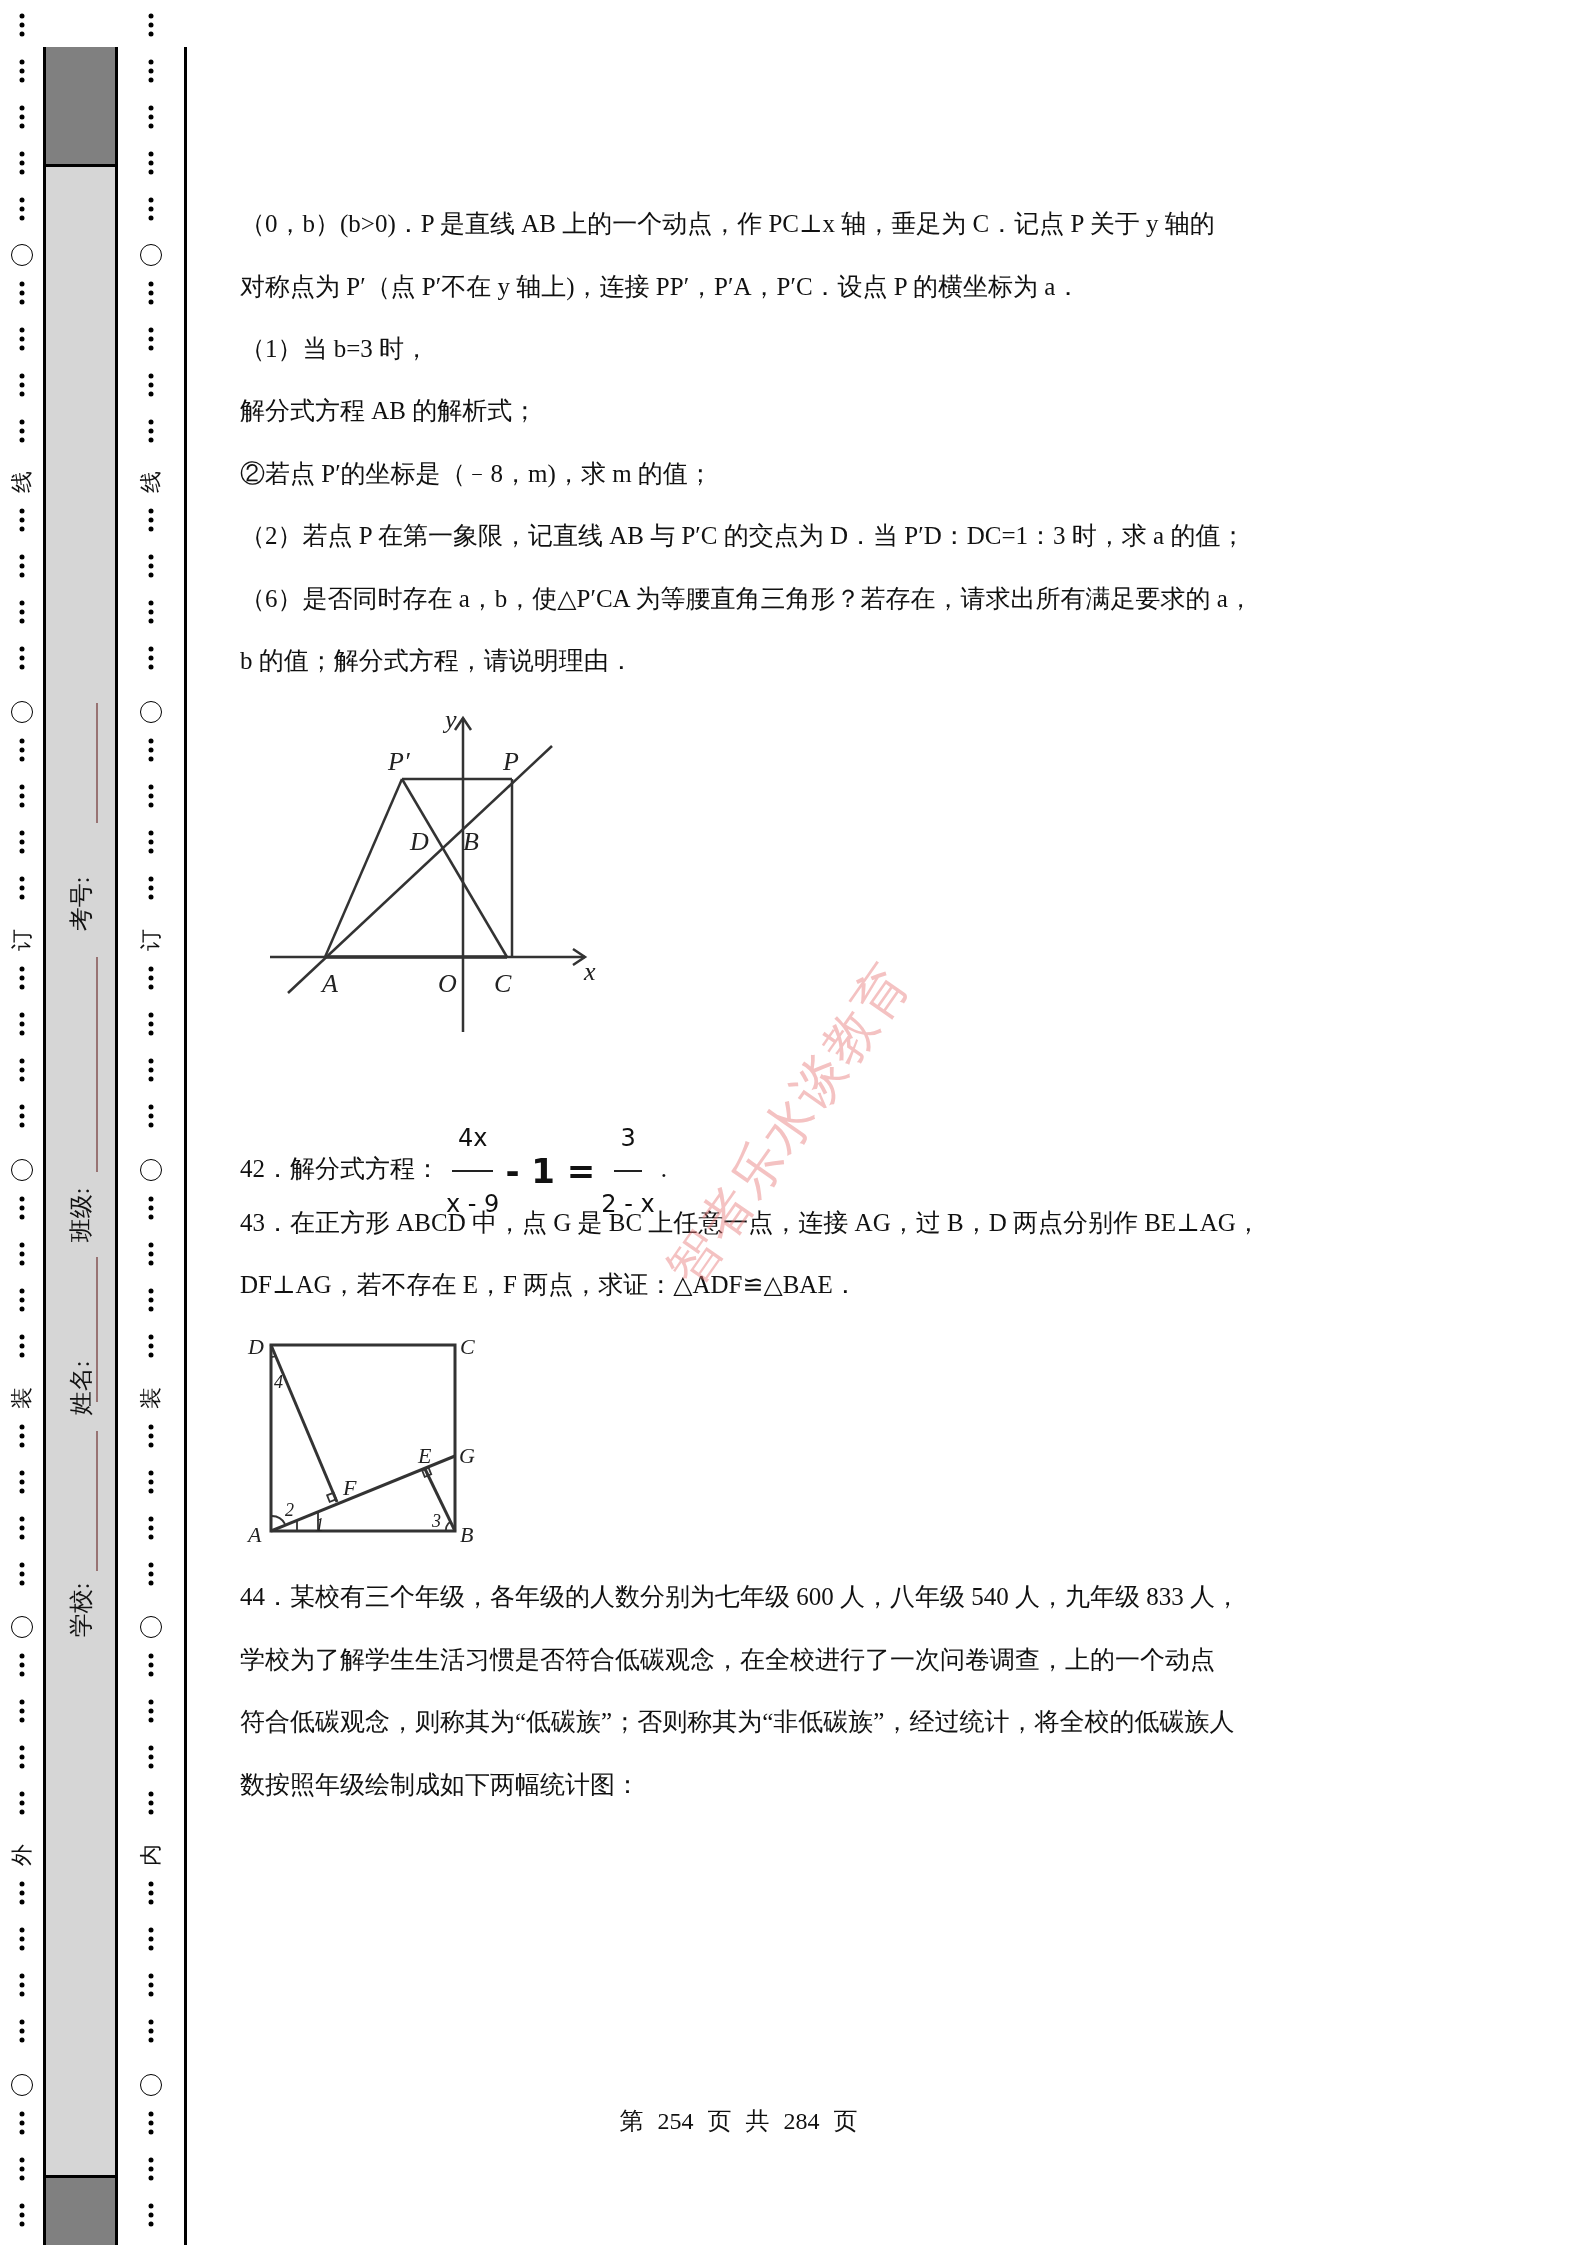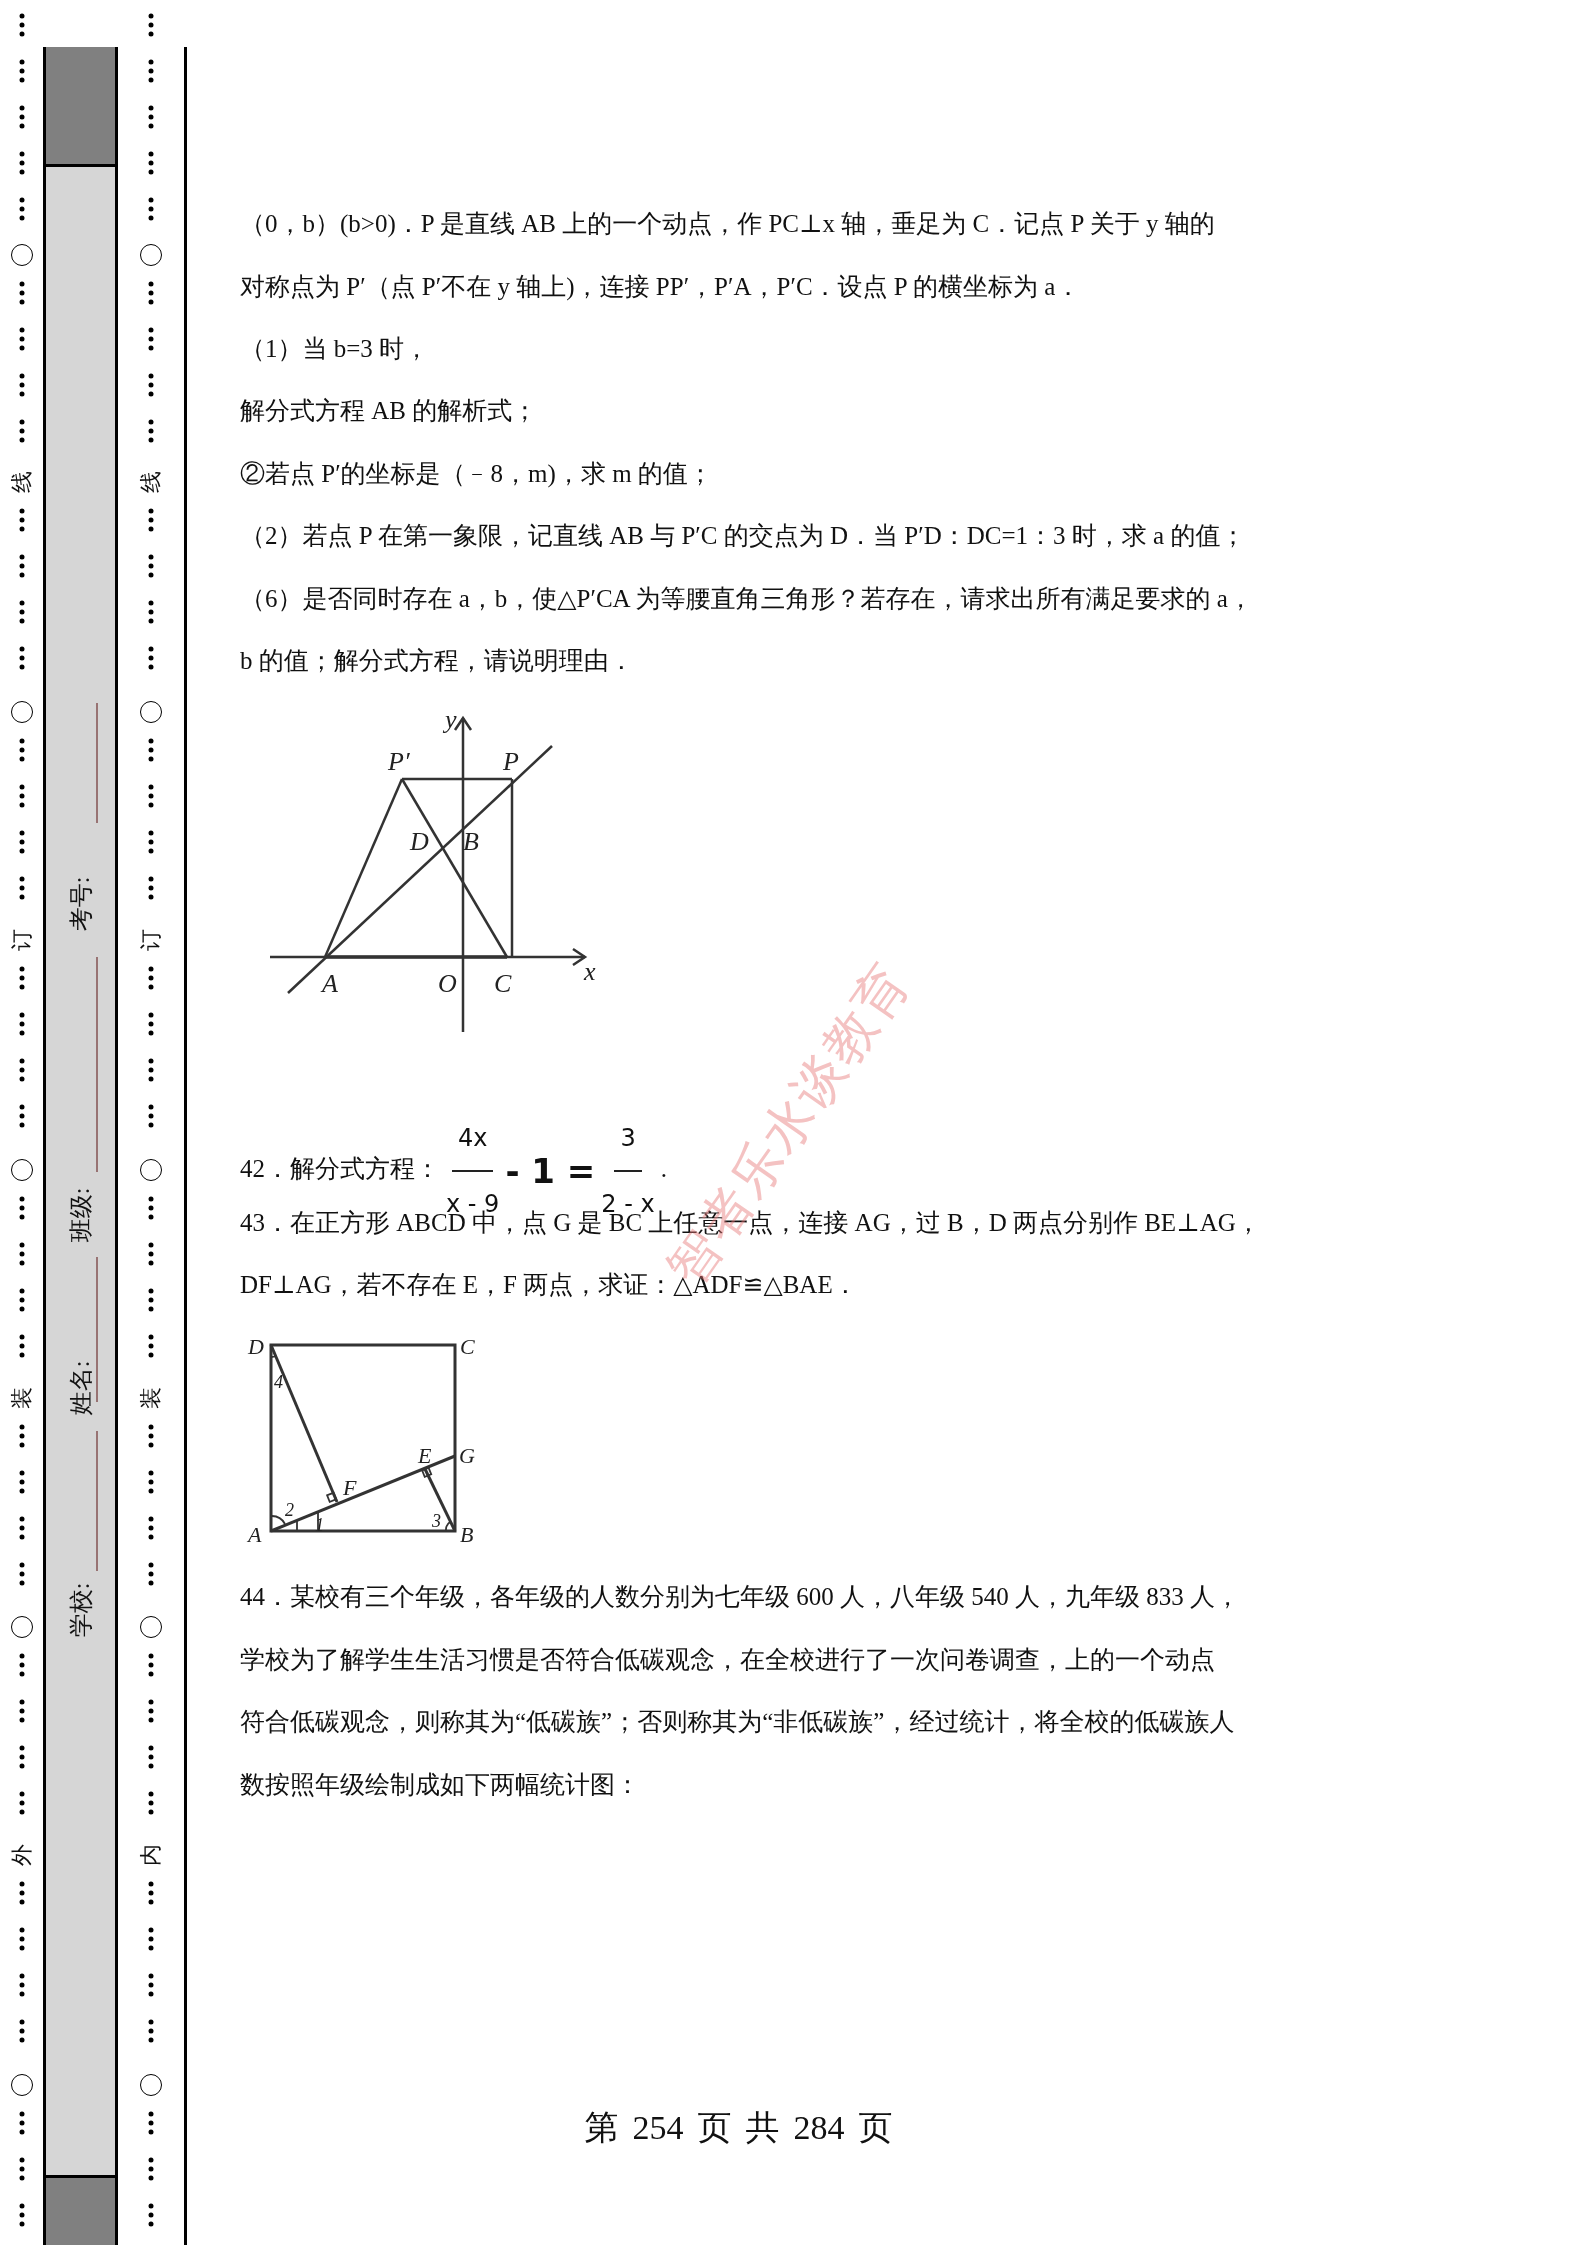--- a/index.html
+++ b/index.html
@@ -21,21 +21,21 @@
   .gray-line { position:absolute; left:51px; width:1px; background:#5a1010; transform:translateX(-50%); }
   .content { position:absolute; left:240px; top:0; width:1110px; }
   .line { position:absolute; left:0; font-size:25px; white-space:nowrap; line-height:30px; }
   .watermark { position:absolute; left:600px; top:1090px; font-size:52px; color:rgba(230,120,120,0.45);
                transform:rotate(-55deg); transform-origin:center; white-space:nowrap; letter-spacing:2px;
                font-family:"DejaVu Sans",sans-serif; }
   .frac { display:inline-flex; flex-direction:column; align-items:center; vertical-align:middle; font-family:"DejaVu Sans",sans-serif; font-size:24px; margin:0 6px; }
   .frac .num { padding:0 6px 2px; border-bottom:2px solid #222; }
   .frac .den { padding-top:2px; }
   .big { font-family:"DejaVu Sans",sans-serif; font-size:34px; font-weight:bold; vertical-align:middle; }
-  .footer { position:absolute; left:0; width:1477px; top:2105px; text-align:center; font-size:34px; }
+  .footer { position:absolute; left:0; width:1477px; top:2105px; text-align:center; font-size:24px; }
   .footer span { margin:0 7px; }
   svg text { font-family:"Liberation Serif","DejaVu Serif",serif; font-style:italic; }
 </style>
 </head>
 <body>
 
 <div id="strip-outer" class="margin-strip">
   <div class="mk circle" style="top:208px"></div>
   <div class="mk circle" style="top:665px"></div>
   <div class="mk circle" style="top:1123px"></div>

